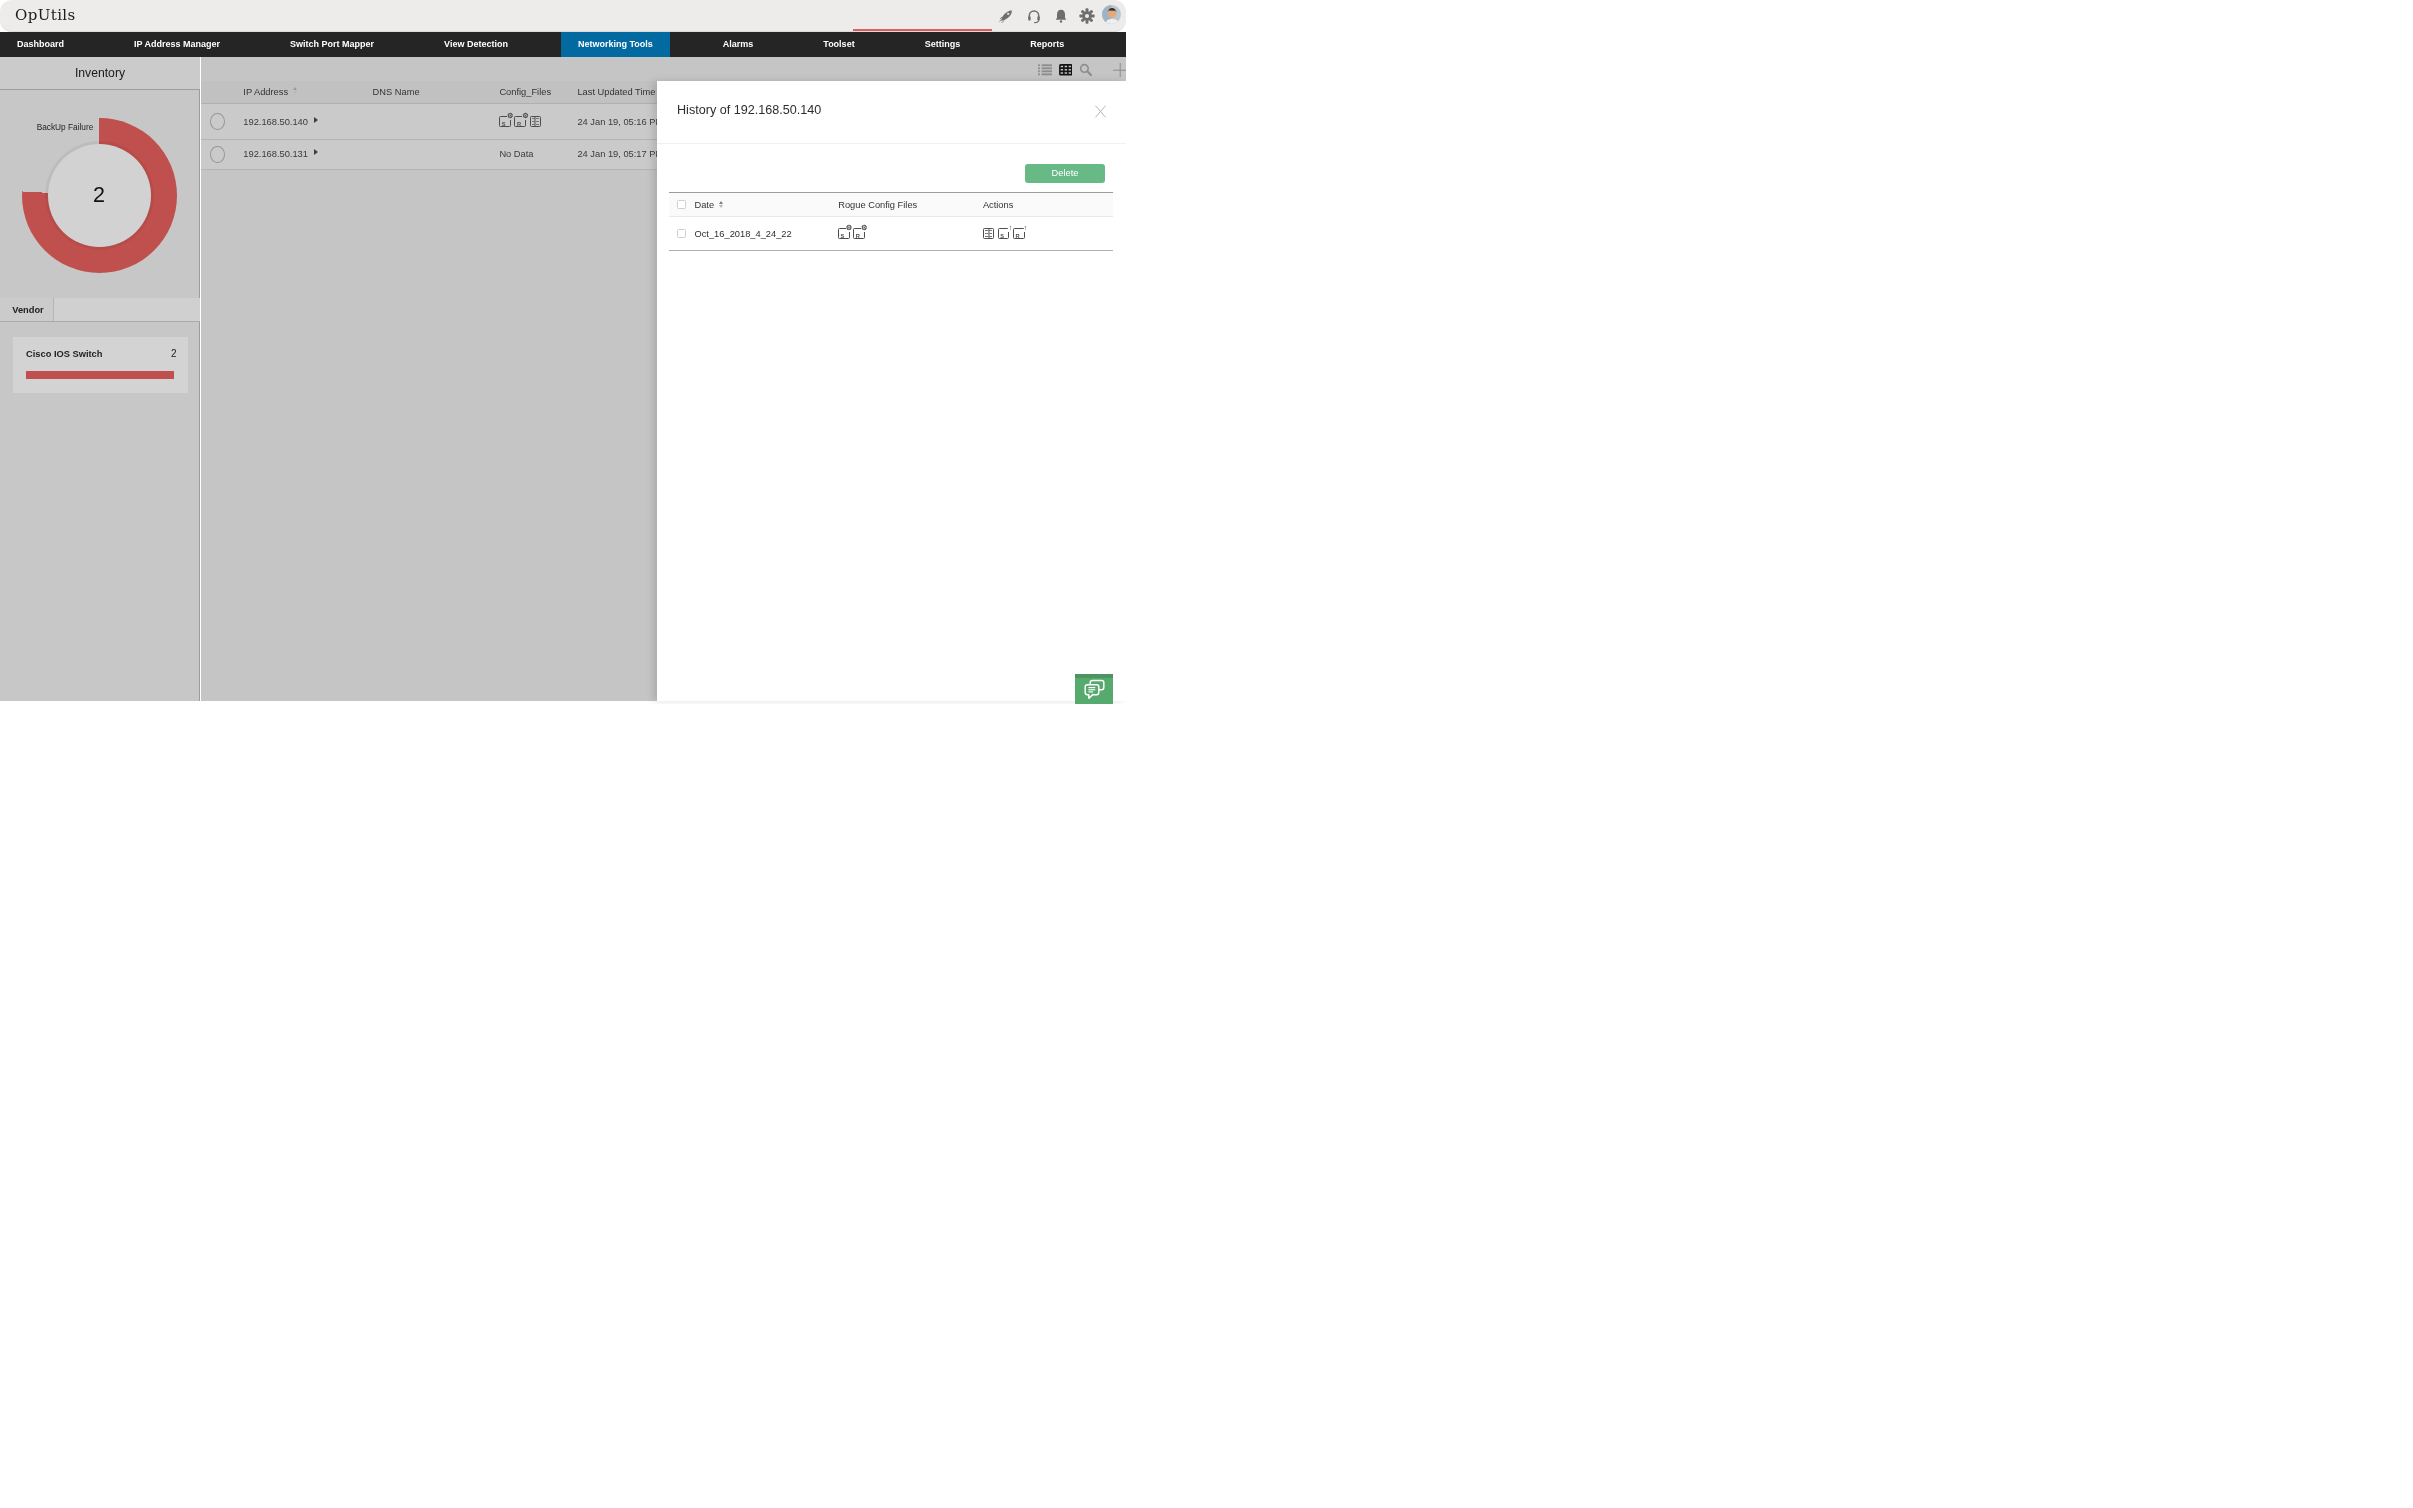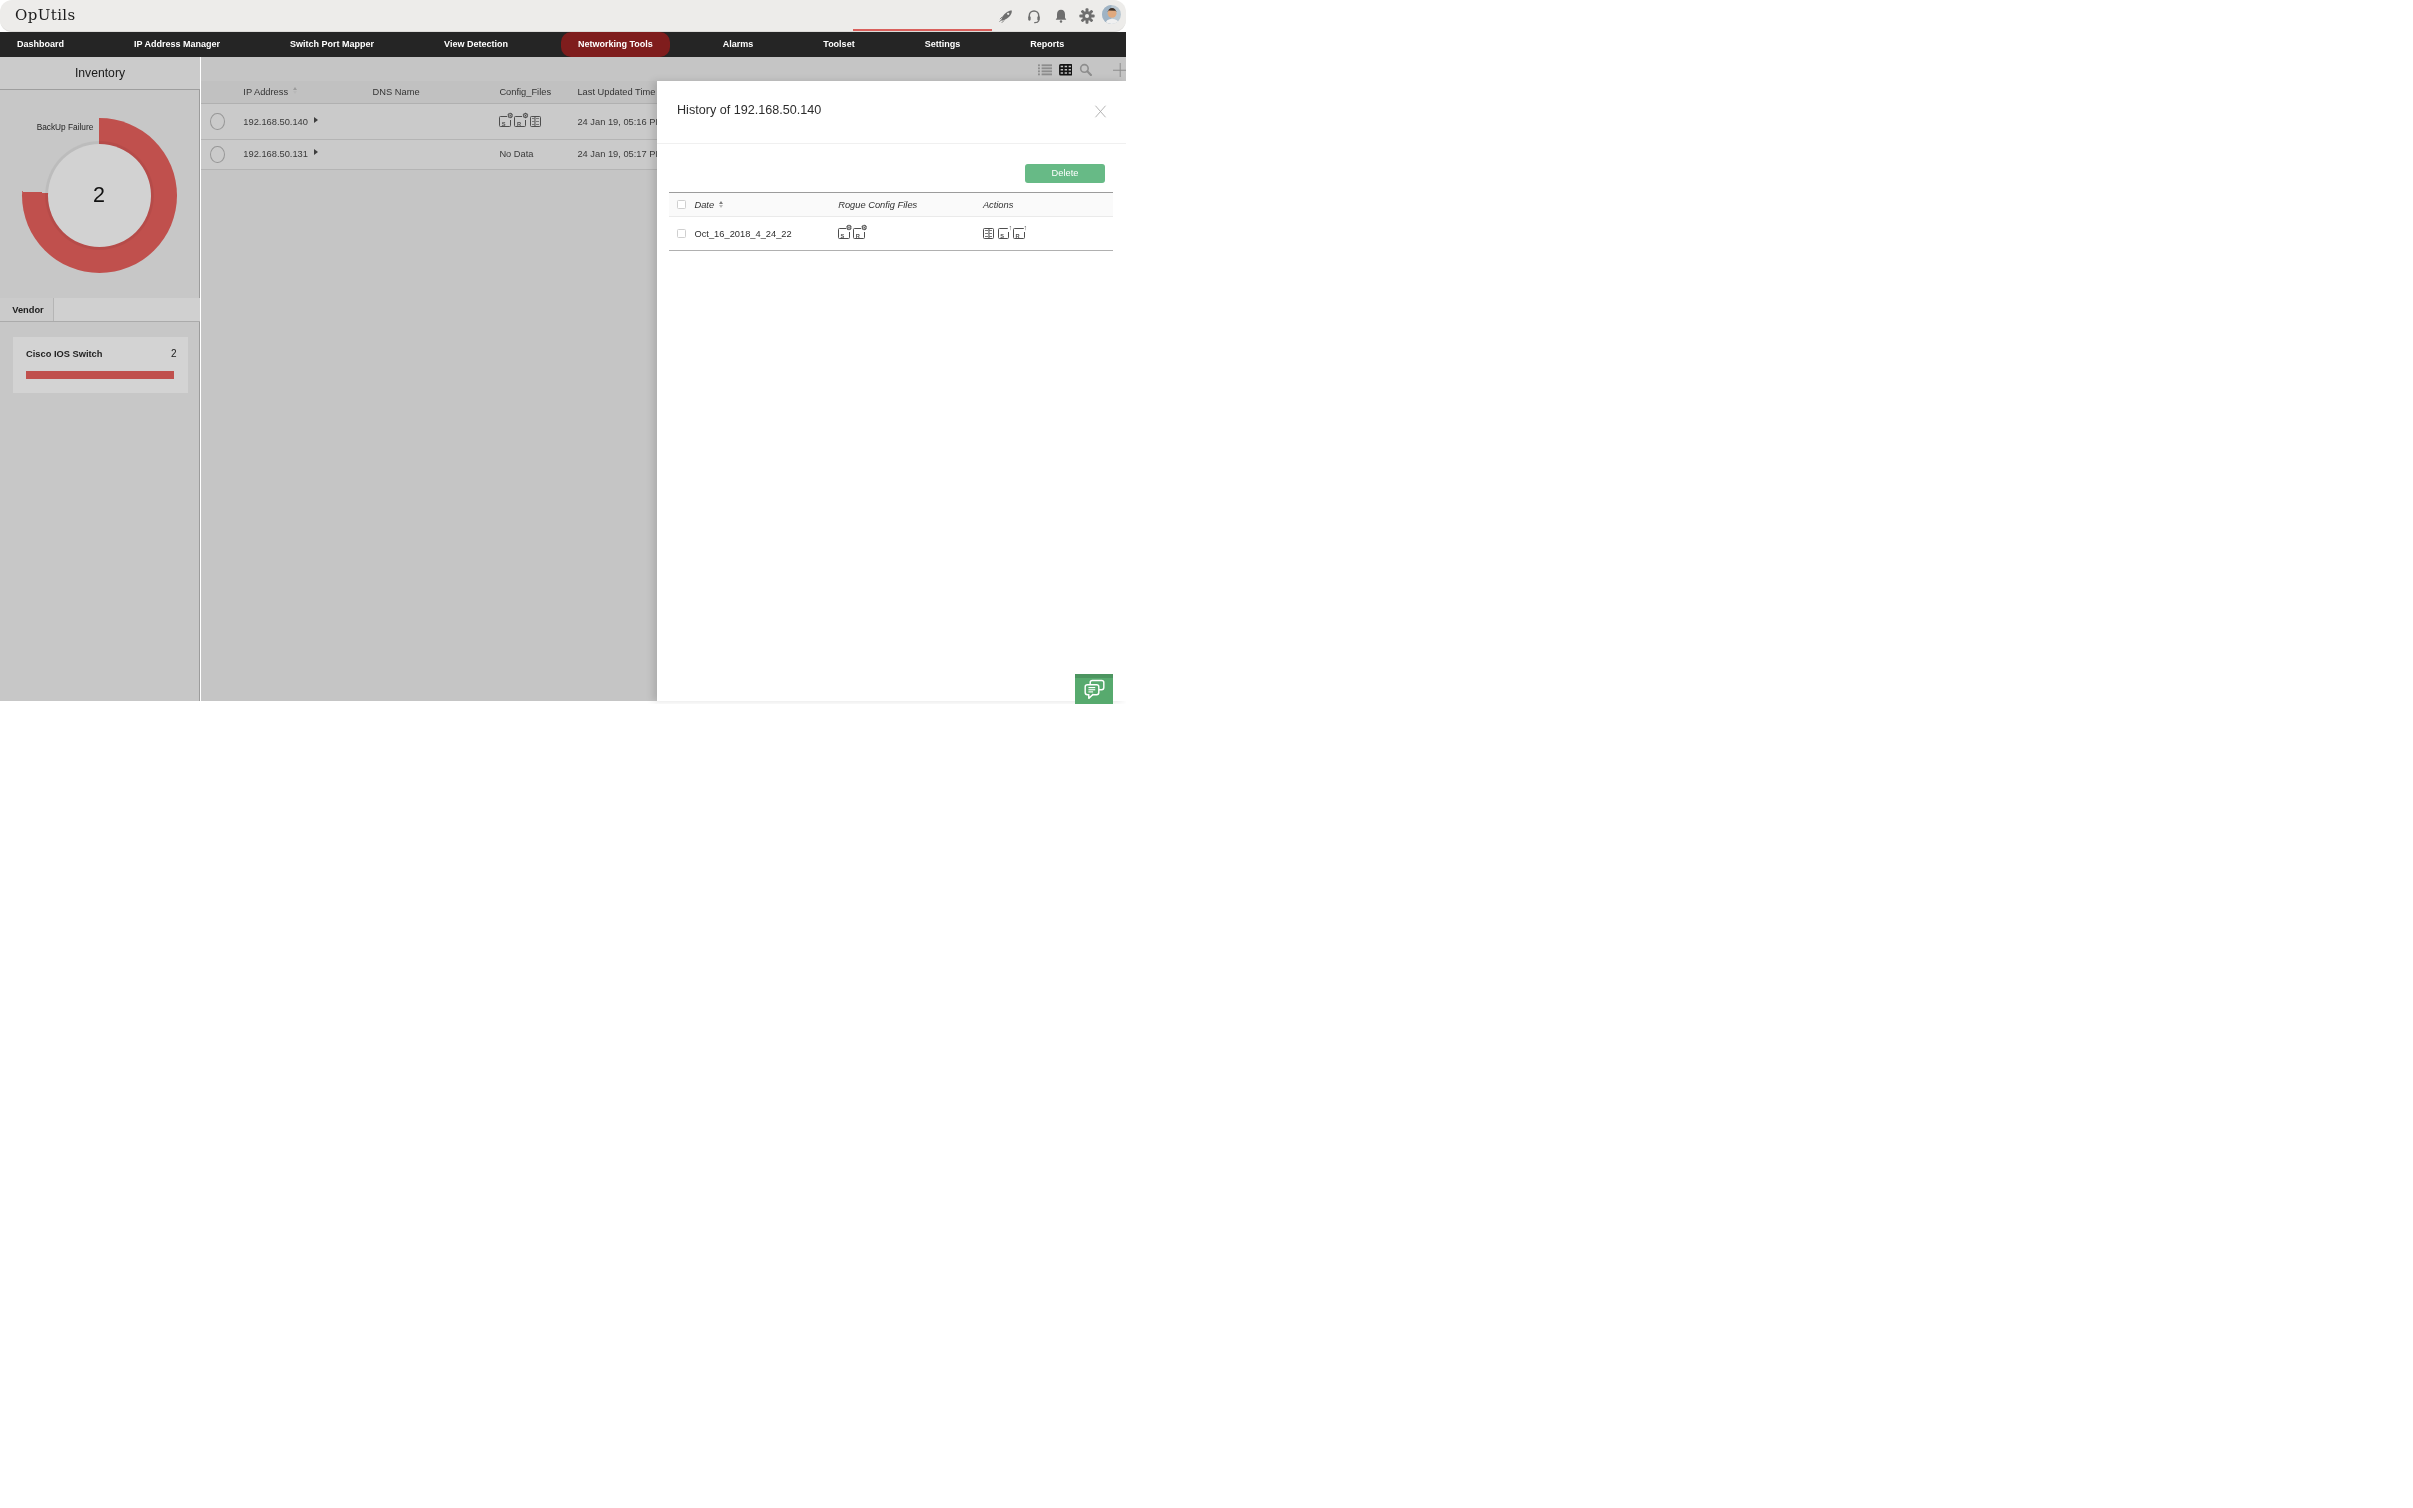--- a/index.html
+++ b/index.html
@@ -9,21 +9,21 @@
   
   .topbar { position:absolute; left:0; top:0; width:1126px; height:32px; background:#edecea; border-bottom:0.7px solid #dcdbd9;border-radius:12px; }
   .logo { position:absolute; left:15px; top:5.7px; font-family:"DejaVu Serif", serif; font-size:15px; color:#1c1c1c; letter-spacing:0.4px; }
   .topbar .accent-line { position:absolute; left:853px; bottom:0; width:139px; height:2.2px; background:#d9605c; }
   .tb-icon { position:absolute; top:8px; width:16px; height:16px; cursor:pointer; }
   .avatar { position:absolute; left:1102px; top:5px; width:19.4px; height:19.4px; border-radius:50%; overflow:hidden; }
 
   
   .nav { position:absolute; left:0; top:32px; width:1126px; height:25px; background:#252525; display:flex;gap:36px; }
   .nav-item { height:25px; line-height:25px; padding:0 17px; color:#fff; font-size:9px; font-weight:bold; cursor:pointer; white-space:nowrap; }
-  .nav-item.active { background:#7f1d1d;border-radius:10px; }
+  .nav-item.active { background:#0369a1; }
 
   
   .sidebar { position:absolute; left:0; top:57px; width:200px; height:644px; background:#c7c7c7; border-right:0.7px solid #9c9c9c; }
   .inv-title { position:absolute; left:0; top:0; width:200px; height:33px; background:#cbcbcb; border-bottom:0.7px solid #9e9e9e; display:flex; align-items:center; justify-content:center; font-size:12.2px; color:#1a1a1a; }
   .chart-zone { position:absolute; left:0; top:26.6px; width:200px; height:214px; }
   .donut-label { position:absolute; left:29px; top:38px; width:72px; text-align:center; font-size:8.3px; color:#1f1f1f; }
   .donut { position:absolute; left:21.5px; top:34px; width:155px; height:155px; border-radius:50%; background:conic-gradient(#c0504d 0deg 273deg, transparent 273deg 360deg); cursor:pointer; }
   .donut-hole { position:absolute; left:26px; top:26px; width:103px; height:103px; border-radius:50%; background:#d2d2d2; box-shadow:0 0 0 2.9px rgba(0,0,0,0.05); display:flex; align-items:center; justify-content:center; }
   .donut-value { font-size:21.5px; color:#111; }
   .vendor-tabs { position:absolute; left:0; top:241px; width:200px; height:24px; background:#d0d0d0; border-bottom:0.7px solid #ababab; }
@@ -70,21 +70,21 @@
   .tblicon .stripes.l { left:1.4px; } .tblicon .stripes.r { right:1.4px; }
   .icon-group { display:flex; gap:3.6px; align-items:center; }
 
   
   .panel { position:absolute; left:657px; top:81px; width:469px; height:620px; background:#ffffff; box-shadow:-4.3px 0 7.2px rgba(0,0,0,0.13); }
   .panel-title { position:absolute; left:20px; top:21.5px; font-size:12.6px; color:#2d2d2d; }
   .panel-close { position:absolute; right:18.7px; top:24px; width:13px; height:13px; cursor:pointer; }
   .panel-sep { position:absolute; left:0; top:62px; width:469px; height:0.7px; background:#f0f0f0; }
   .btn-delete { position:absolute; left:368px; top:83px; width:80px; height:18.7px; background:#67ba86; border-radius:2.9px; color:#fff; font-size:9.3px; display:flex; align-items:center; justify-content:center; cursor:pointer; }
   .htable { position:absolute; left:12.2px; top:111px; width:444px; border-top:1.4px solid #9c9c9c; font-size:9.3px; }
-  .hthead { height:24px; background:#fafafa; border-bottom:0.7px solid #eaeaea; display:flex; align-items:center; color:#333;font-style:italic; }
+  .hthead { height:24px; background:#fafafa; border-bottom:0.7px solid #eaeaea; display:flex; align-items:center; color:#333; }
   .htrow { height:34px; border-bottom:1.4px solid #b0b0b0; display:flex; align-items:center; color:#2e2e2e; }
   .hcol1 { width:164px; padding-left:8px; display:flex; align-items:center; gap:8px; }
   .hcol2 { width:144px; padding-left:5px; display:flex; align-items:center; }
   .hcol3 { width:136px; padding-left:5.7px; display:flex; align-items:center; }
   .chk { width:9.3px; height:9.3px; background:#fff; border:0.7px solid #cfcfcf; border-radius:1.4px; cursor:pointer; flex:none; }
 
   
   .chat-btn { position:absolute; left:1075px; top:674px; width:38px; height:29.5px; background:#57aa6e; cursor:pointer; display:flex; align-items:flex-end; justify-content:center; }
   .chat-btn::before { content:""; position:absolute; left:0; top:0; right:0; height:3.6px; background:rgba(0,0,0,0.12); }
 </style>

